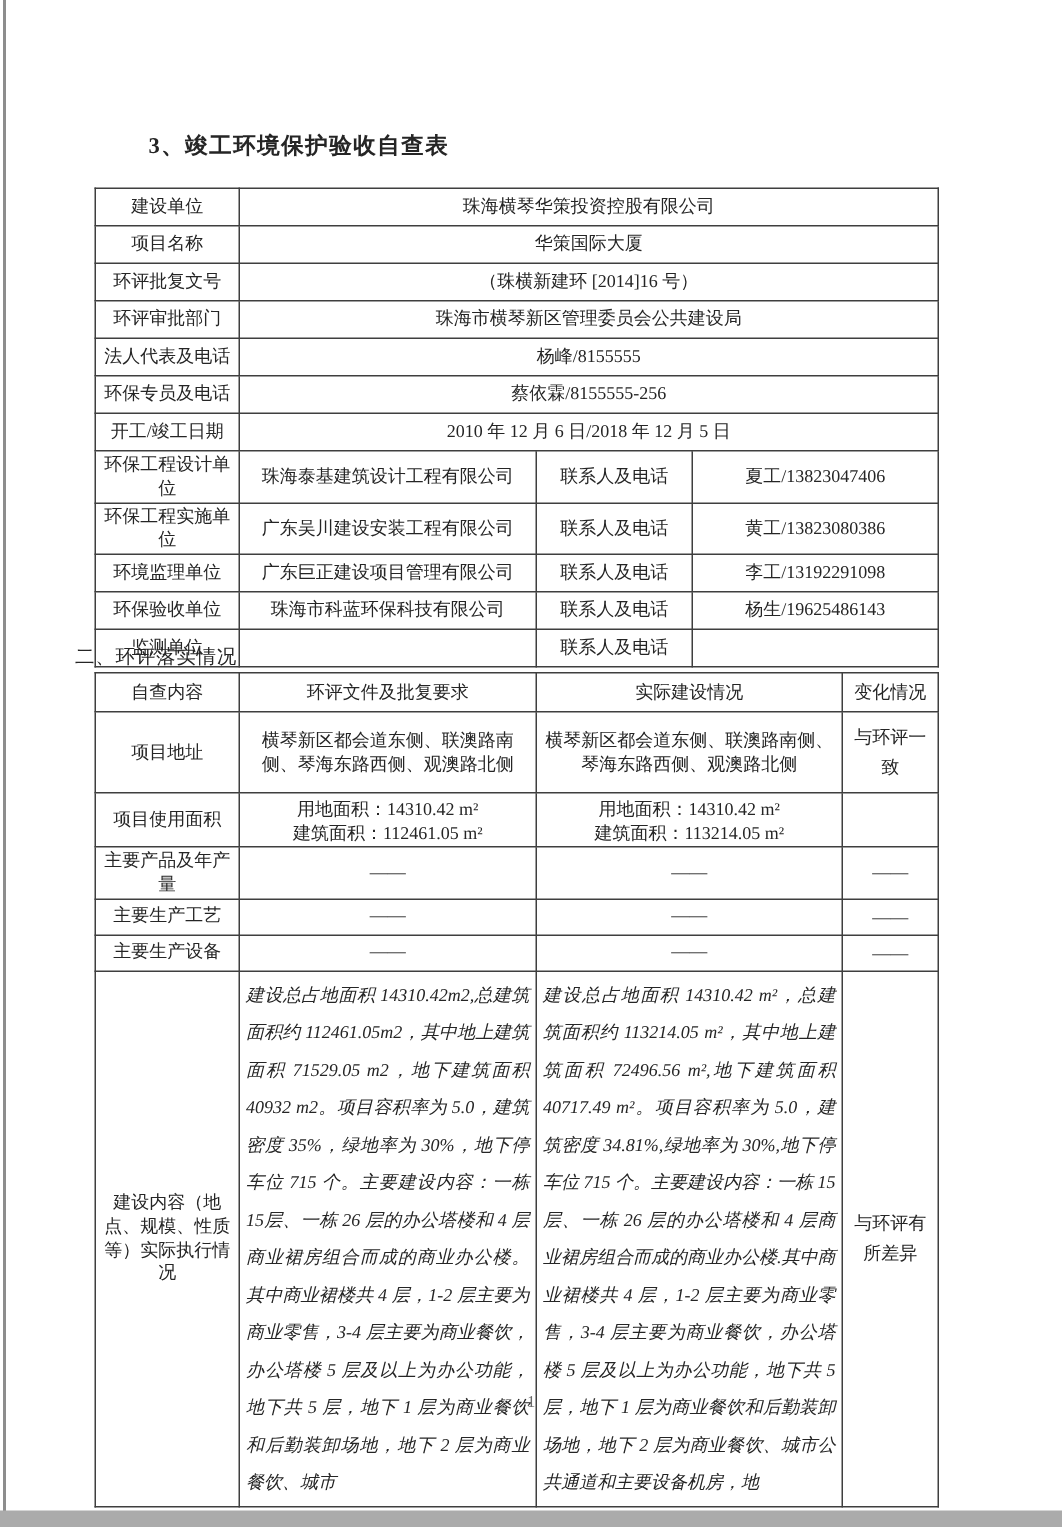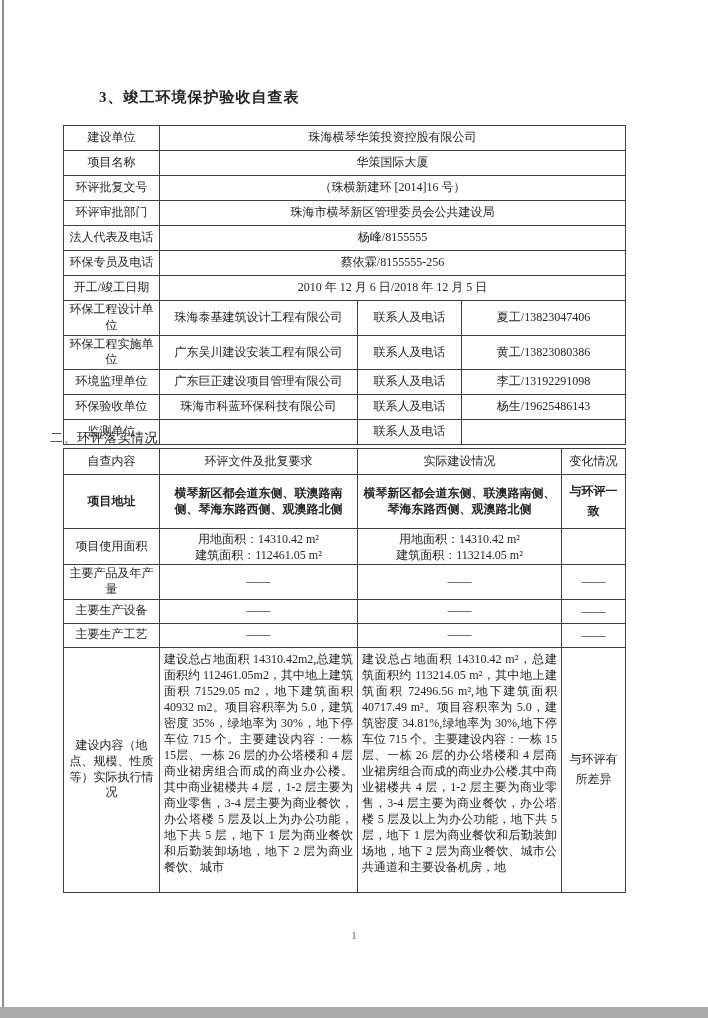--- a/index.html
+++ b/index.html
@@ -11,26 +11,26 @@
   .scan-edge-left{position:absolute;left:2px;top:0;width:2px;height:1018px;background:#8d8d8d;}
   .scan-edge-bottom{position:absolute;left:0;top:1007px;width:708px;height:11px;background:#ababab;}
   .title{position:absolute;left:95px;top:84px;margin:4px;font-size:15px;font-weight:bold;letter-spacing:1px;}
   .section-label{position:absolute;left:50px;top:429px;font-size:13px;letter-spacing:0.5px;}
   .t{position:absolute;border-collapse:collapse;table-layout:fixed;}
   .t td{border:1px solid #3f3f3f;font-size:12px;text-align:center;vertical-align:middle;padding:1px 3px;line-height:1.32;overflow:hidden;}
   .t1{left:63px;top:125px;width:562px;}
   .t1 tr{height:25px;}
   .t2{left:63px;top:448px;width:562px;}
   .r-hdr{height:26px;}
-  .r-addr{height:54px;font-weight:bold;}
+  .r-addr{height:54px;}
   .r-area{height:36px;}
   .r-inv{height:26px;}
   .r-dash{height:24px;}
   .r-big{height:245px;}
-  .t2 td.text{text-align:justify;text-justify:inter-ideograph;vertical-align:top;padding:3px 4px;line-height:16px;}
+  .t2 td.text{text-align:justify;text-justify:inter-ideograph;vertical-align:top;padding:3px 4px;line-height:25px;font-style:italic;}
   .t2 td.change{font-size:12px;line-height:1.6;padding:1px 5px;}
   .two-line div{line-height:16px;}
   .page-number{position:absolute;left:0;top:929px;width:708px;text-align:center;font-size:11px;color:#6a6a6a;}
 </style>
 </head>
 <body>
 
 <div>
 
   <div class="scan-edge-left"></div>
@@ -141,27 +141,27 @@
         </td>
         <td class="change"></td>
       </tr>
       <tr class="r-dash">
         <td>主要产品及年产量</td>
         <td>——</td>
         <td>——</td>
         <td class="change">——</td>
       </tr>
       <tr class="r-dash">
-        <td>主要生产设备</td>
+        <td>主要生产工艺</td>
         <td>——</td>
         <td>——</td>
         <td class="change">——</td>
       </tr>
       <tr class="r-dash">
-        <td>主要生产工艺</td>
+        <td>主要生产设备</td>
         <td>——</td>
         <td>——</td>
         <td class="change">——</td>
       </tr>
       <tr class="r-big">
         <td>建设内容（地点、规模、性质等）实际执行情况</td>
         <td class="text">建设总占地面积 14310.42m2,总建筑面积约 112461.05m2，其中地上建筑面积 71529.05 m2，地下建筑面积40932 m2。项目容积率为 5.0，建筑密度 35%，绿地率为 30%，地下停车位 715 个。主要建设内容：一栋 15层、一栋 26 层的办公塔楼和 4 层商业裙房组合而成的商业办公楼。其中商业裙楼共 4 层，1-2 层主要为商业零售，3-4 层主要为商业餐饮，办公塔楼 5 层及以上为办公功能，地下共 5 层，地下 1 层为商业餐饮和后勤装卸场地，地下 2 层为商业餐饮、城市</td>
         <td class="text">建设总占地面积 14310.42 m²，总建筑面积约 113214.05 m²，其中地上建筑面积 72496.56 m²,地下建筑面积 40717.49 m²。项目容积率为 5.0，建筑密度 34.81%,绿地率为 30%,地下停车位 715 个。主要建设内容：一栋 15 层、一栋 26 层的办公塔楼和 4 层商业裙房组合而成的商业办公楼.其中商业裙楼共 4 层，1-2 层主要为商业零售，3-4 层主要为商业餐饮，办公塔楼 5 层及以上为办公功能，地下共 5 层，地下 1 层为商业餐饮和后勤装卸场地，地下 2 层为商业餐饮、城市公共通道和主要设备机房，地</td>
         <td class="change">与环评有所差异</td>
       </tr>

